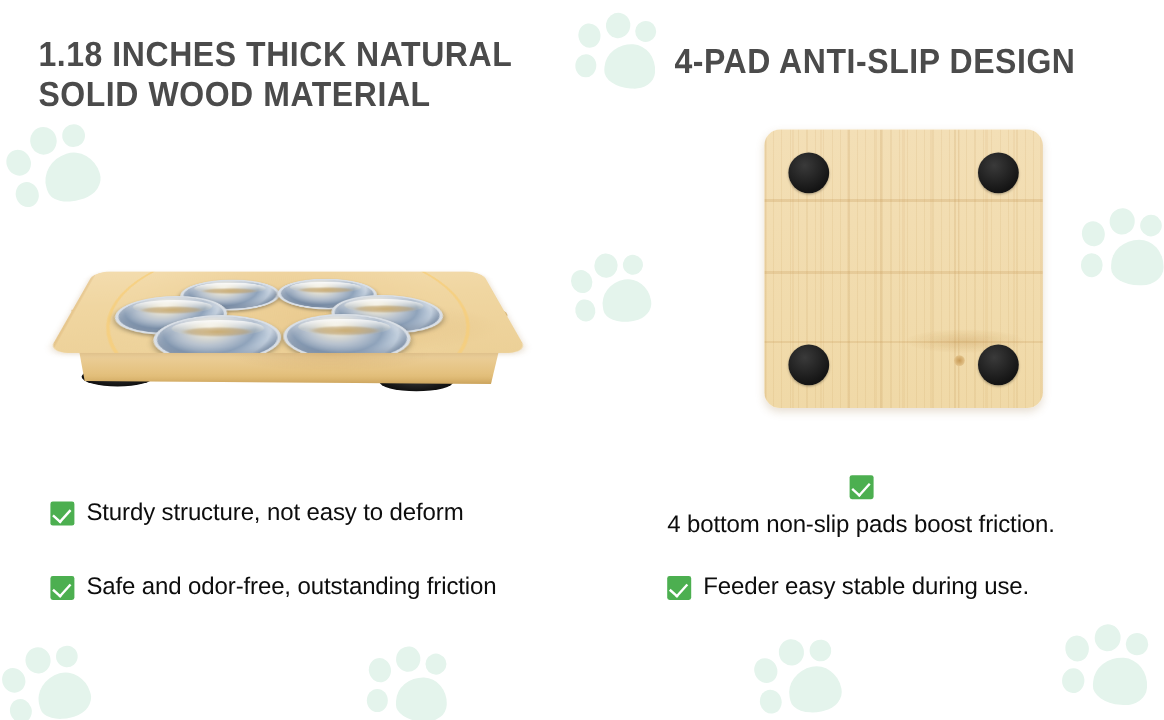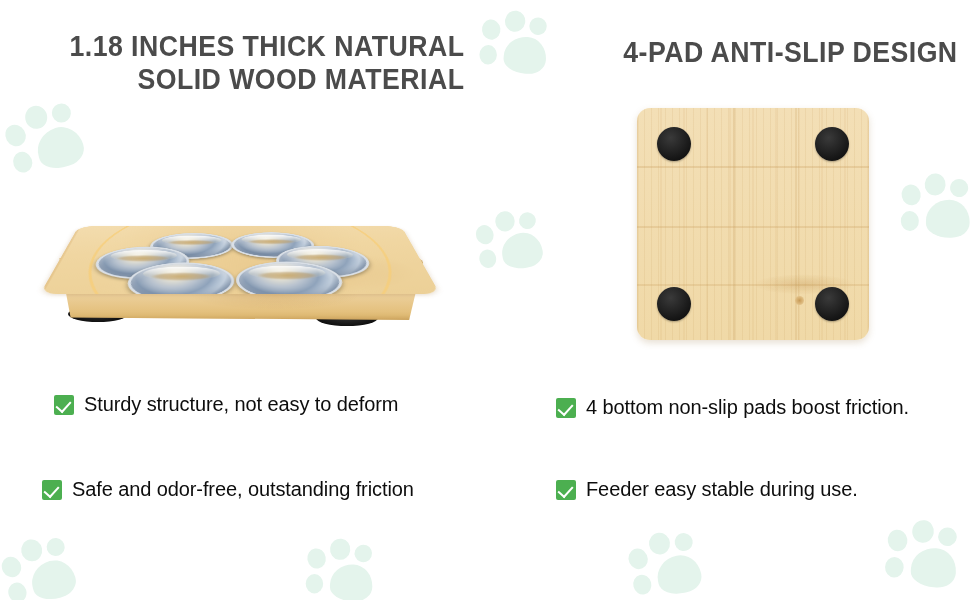--- a/index.html
+++ b/index.html
@@ -2,21 +2,21 @@
 <html><head>
 <meta charset="utf-8">
 <style>
   html,body{margin:0;padding:0;}
   body{
     width:970px;height:600px;overflow:hidden;
     background:#ffffff;
     font-family:"Liberation Sans",sans-serif;
     position:relative;
   }
-  .stage{position:relative;width:970px;height:600px;overflow:hidden;background:#fff;text-align:right;}
+  .stage{position:relative;width:970px;height:600px;overflow:hidden;background:#fff;}
 
   
   .paw{position:absolute;pointer-events:none;}
   .paw i{position:absolute;display:block;background:#e4f4ec;border-radius:50%;}
   .paw .pad{
     width:46px;height:40px;left:28px;top:26px;
     background:#e4f4ec;
     border-radius:60% 52% 46% 60% / 62% 66% 44% 42%;
     transform:rotate(-6deg);
   }
@@ -252,21 +252,21 @@
           <div class="bowl" id="bowl-back-left"></div>
           <div class="bowl" id="bowl-back-right"></div>
           <div class="bowl" id="bowl-mid-left"></div>
           <div class="bowl" id="bowl-mid-right"></div>
           <div class="bowl" id="bowl-front-left"></div>
           <div class="bowl" id="bowl-front-right"></div>
         </div>
       </div>
     </div>
 
-    <div class="bullet" style="left:42px;top:393px;margin-left:12px;">
+    <div class="bullet" style="left:42px;top:416px;">
       <span class="chk"></span>
       <span class="btext">Sturdy structure, not easy to deform</span>
     </div>
     <div class="bullet" style="left:42px;top:478px;">
       <span class="chk"></span>
       <span class="btext">Safe and odor-free, outstanding friction</span>
     </div>
   </div>
 
   <div>
@@ -278,21 +278,21 @@
         <div class="planks"></div>
         <div class="grain2"></div>
         <div class="knot"></div>
         <div class="pad4" id="pad-tl"></div>
         <div class="pad4" id="pad-tr"></div>
         <div class="pad4" id="pad-bl"></div>
         <div class="pad4" id="pad-br"></div>
       </div>
     </div>
 
-    <div class="bullet" style="left:556px;top:396px;">
+    <div class="bullet" style="left:556px;top:396px;flex-direction:column;">
       <span class="chk"></span>
       <span class="btext">4 bottom non-slip pads boost friction.</span>
     </div>
     <div class="bullet" style="left:556px;top:478px;">
       <span class="chk"></span>
       <span class="btext">Feeder easy stable during use.</span>
     </div>
   </div>
 
 </div>

